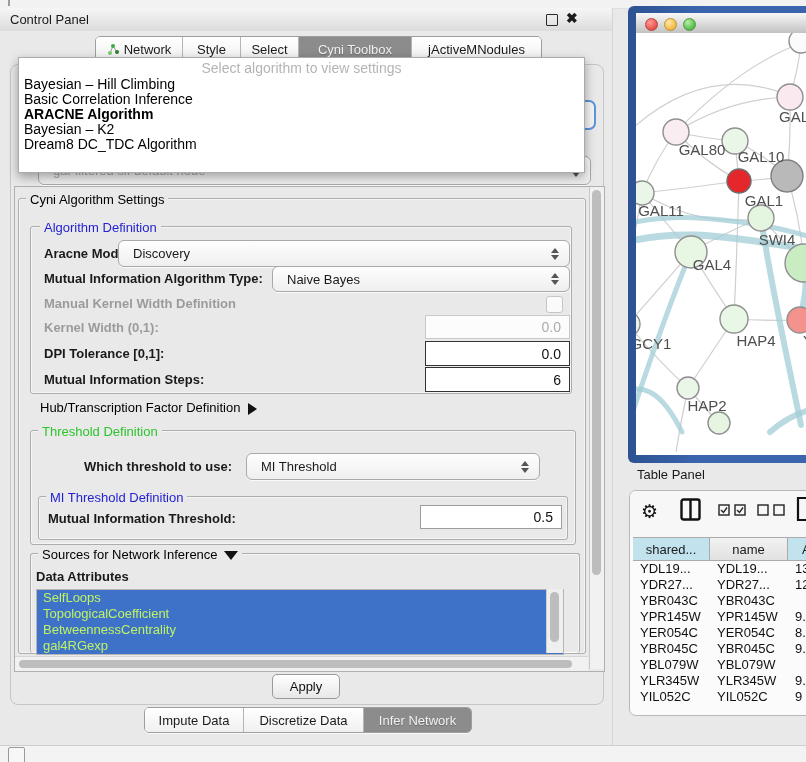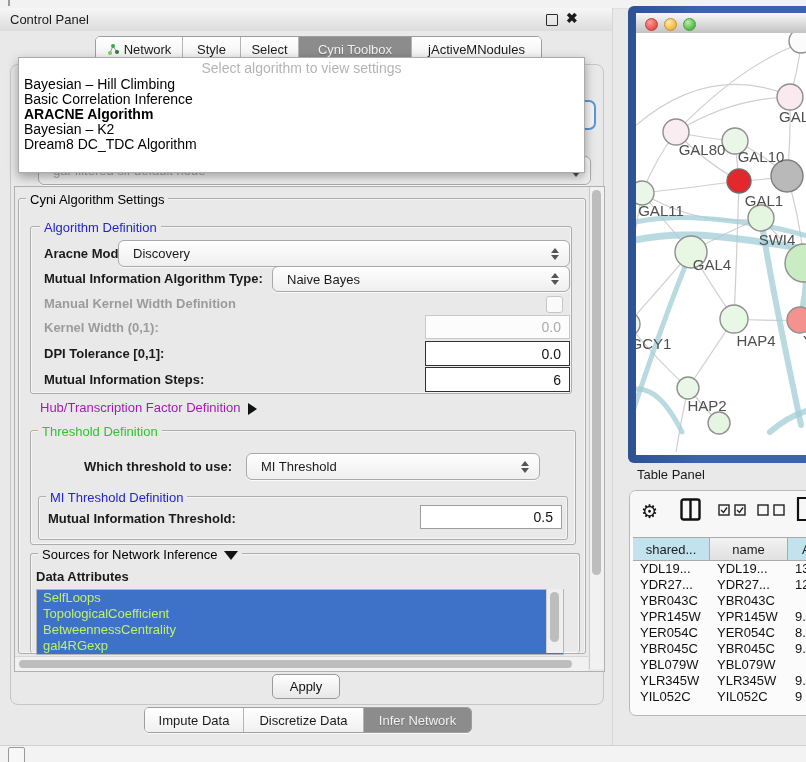--- a/index.html
+++ b/index.html
@@ -52,21 +52,21 @@
   .spin .up{width:0;height:0;border-left:4px solid transparent;border-right:4px solid transparent;border-bottom:5px solid #555;}
   .spin .dn{width:0;height:0;border-left:4px solid transparent;border-right:4px solid transparent;border-top:5px solid #555;}
   .field{background:#FFFFFF;border:1px solid #333;display:flex;align-items:center;justify-content:flex-end;}
   .field .v{font-size:14px;color:#111;padding-right:8px;}
   .field.disabled{background:#FCFCFC;border:1px solid #C9C9C9;}
   .field.disabled .v{color:#ABABAB;}
   .field.soft{border:1px solid #9D9D9D;}
 
   .lbl{font-size:13px;font-weight:bold;color:#1A1A1A;white-space:nowrap;}
   .lbl.dis{color:#9B9B9B;}
-  .plain{font-size:13px;color:#a21caf;white-space:nowrap;}
+  .plain{font-size:13px;color:#000000;white-space:nowrap;}
 
   .group{border:1px solid #ADADAD;border-radius:3px;box-shadow:inset 0 0 0 1px rgba(255,255,255,.55);}
   .glabel{position:absolute;font-size:13px;background:#E9E9E9;padding:0 4px;white-space:nowrap;}
   .glabel.blue{color:#2323D3;}
   .glabel.green{color:#2EC42E;}
 
   .tri-right{display:inline-block;width:0;height:0;border-top:6px solid transparent;border-bottom:6px solid transparent;border-left:9px solid #111;vertical-align:middle;margin-left:8px;}
   .tri-down{display:inline-block;width:0;height:0;border-left:7px solid transparent;border-right:7px solid transparent;border-top:9px solid #111;vertical-align:middle;margin-left:6px;}
 
   .checkbox{width:15px;height:15px;border:1px solid #C6C6C6;border-radius:3px;background:#FAFAFA;}

